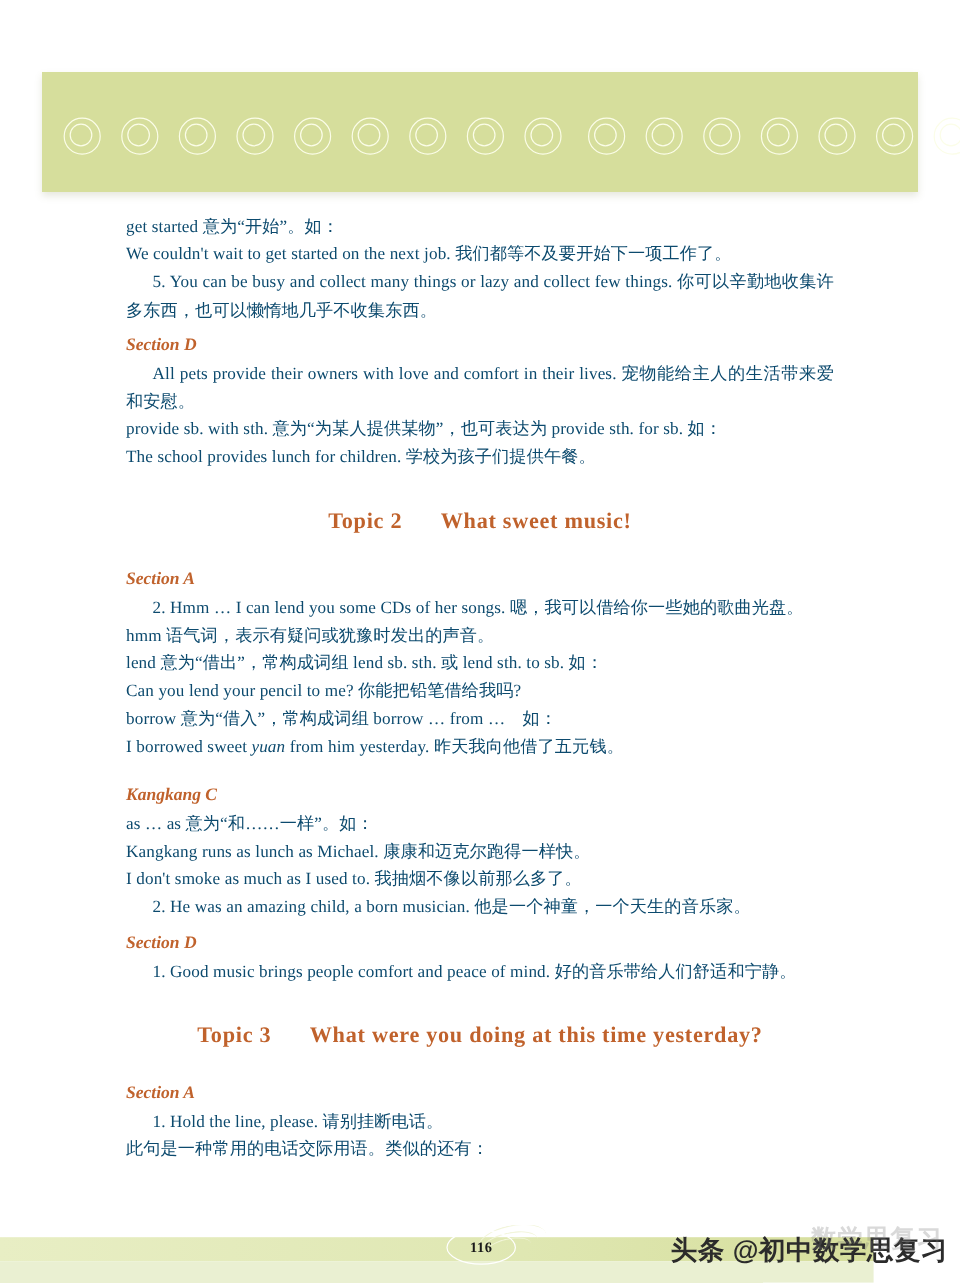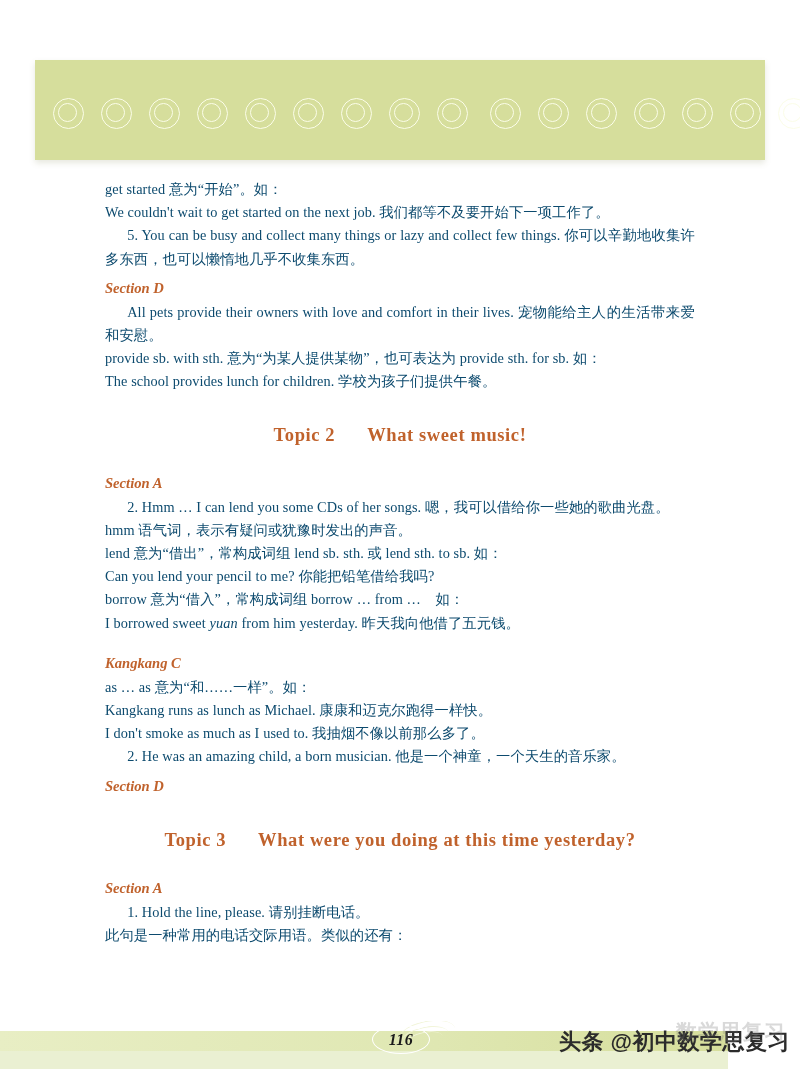--- a/index.html
+++ b/index.html
@@ -124,23 +124,22 @@
     left: 372px;
     top: 6px;
     width: 56px;
     height: 27px;
     border: 1.6px solid #ffffff;
     border-radius: 50%;
     background: transparent;
     display: flex;
     align-items: center;
     justify-content: center;
-    font-size: 16px;
-    font-weight: bold;
-    font-style: italic;
+    font-size: 12px;
+    font-weight: bold;
     color: #1a1a1a;
     letter-spacing: 0.5px;
   }
   .swoosh {
     position: absolute;
     left: 398px;
     top: 2px;
     width: 60px;
     height: 30px;
     overflow: hidden;
@@ -246,20 +245,21 @@
   <h3 class="sec-head">Kangkang C</h3>
   <div>
     <p class="para ln">as … as 意为“和……一样”。如：</p>
     <p class="para ln">Kangkang runs as lunch as Michael. 康康和迈克尔跑得一样快。</p>
     <p class="para ln">I don't smoke as much as I used to. 我抽烟不像以前那么多了。</p>
     <p class="para indent">2. He was an amazing child, a born musician. 他是一个神童，一个天生的音乐家。</p>
   </div>
 
   <h3 class="sec-head">Section D</h3>
   <div>
+    <p class="para indent">1. Good music brings people comfort and peace of mind. 好的音乐带给人们舒适和宁静。</p>
   </div>
 
   <div class="gap-lg"></div>
 
   <h2 class="topic-head">
     <span class="tnum">Topic 3</span><span>What were you doing at this time yesterday?</span>
   </h2>
 
   <div class="gap-md"></div>
 

